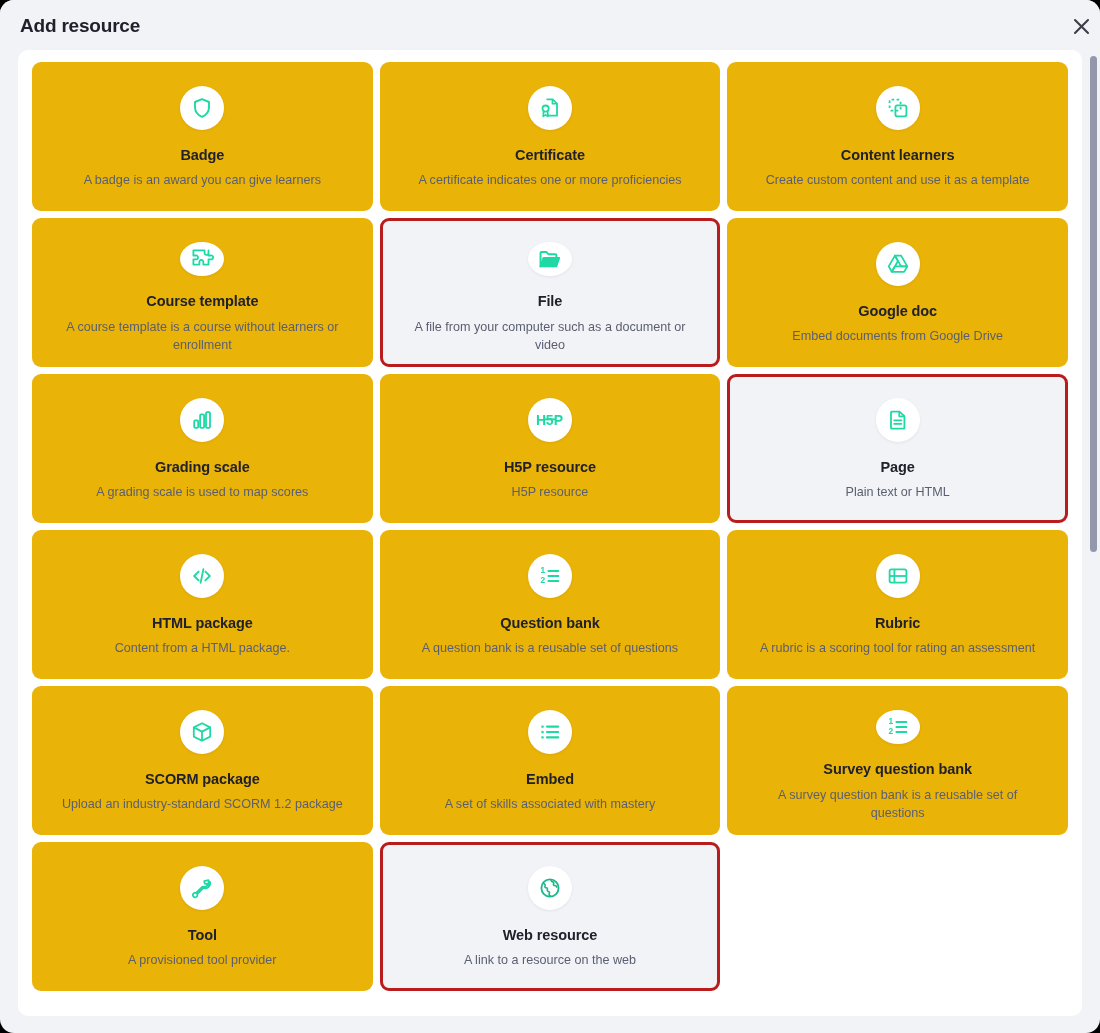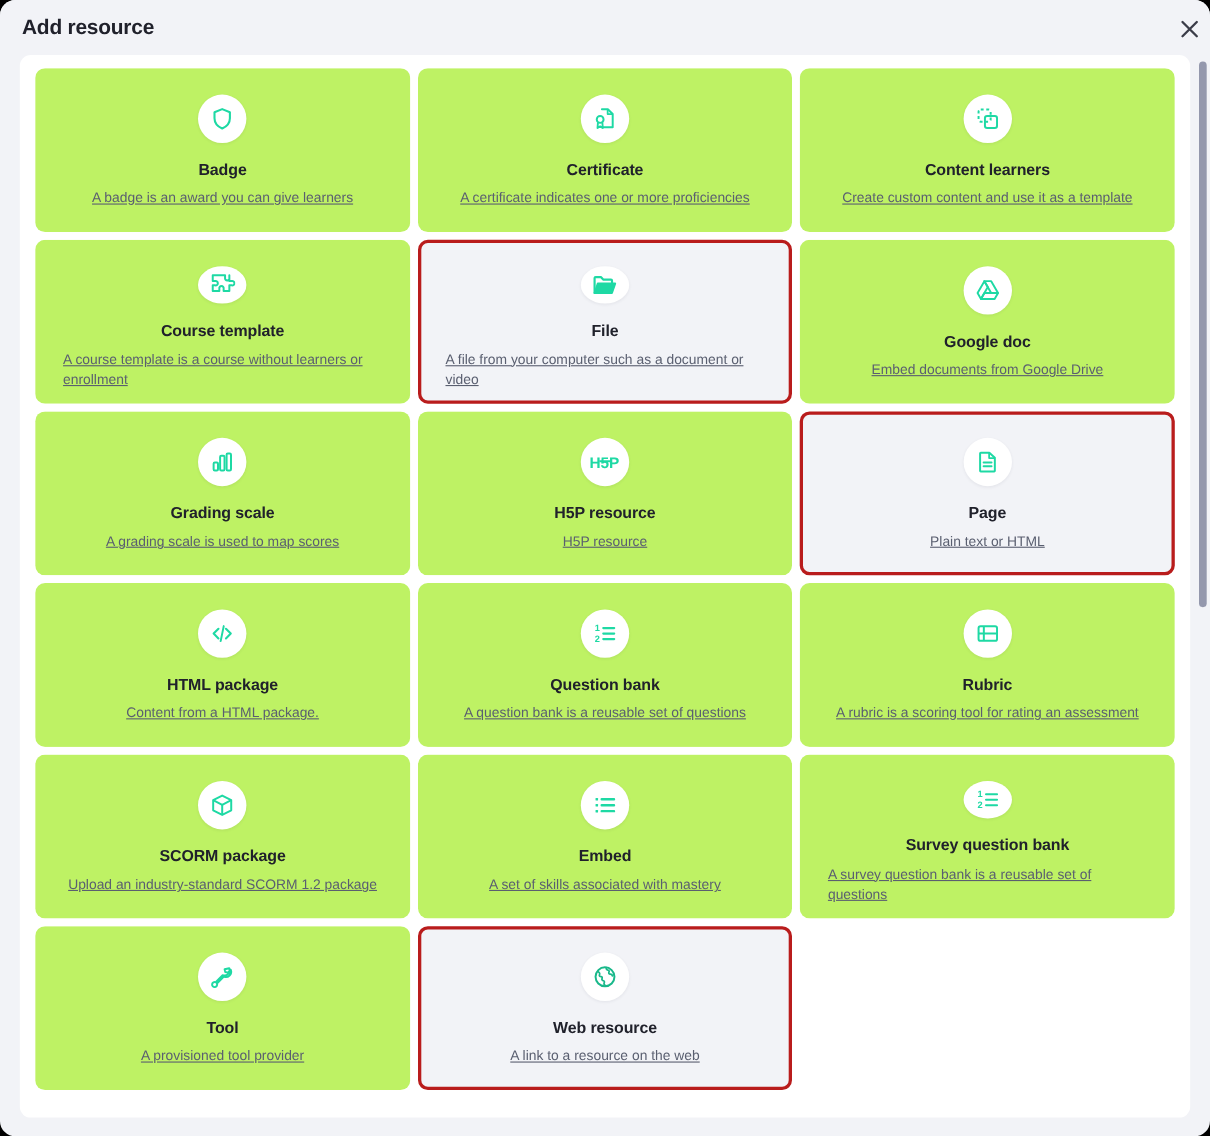--- a/index.html
+++ b/index.html
@@ -53,21 +53,21 @@
     width: 1064px; height: 966px;
     padding: 12px 14px 12px 14px;
   }
   .grid {
     display: grid;
     grid-template-columns: repeat(3, 1fr);
     gap: 7px;
   }
   .card {
     position: relative;
-    background: #bef264;
+    background: #eab308;
     border-radius: 9px;
     height: 149px;
     display: flex;
     flex-direction: column;
     align-items: center;
     justify-content: flex-start;
     padding: 21px 16px 10px 16px;
     cursor: pointer;
     border: 3px solid transparent;
   }
@@ -92,24 +92,23 @@
     font-weight: bold;
     color: #20212b;
     text-align: center;
     line-height: 1.2;
     margin-bottom: 7px;
     letter-spacing: -0.1px;
   }
   .card-desc {
     font-size: 12.6px;
     color: #5a5f70;
-    text-align: left;
+    text-align: center;
     line-height: 1.45;
     max-width: 290px;
-    text-decoration: underline;
   }
 
   .scrollbar-track {
     position: absolute;
     right: 3px; top: 56px;
     width: 7px; height: 956px;
     background: transparent;
   }
   .scrollbar-thumb {
     position: absolute;

